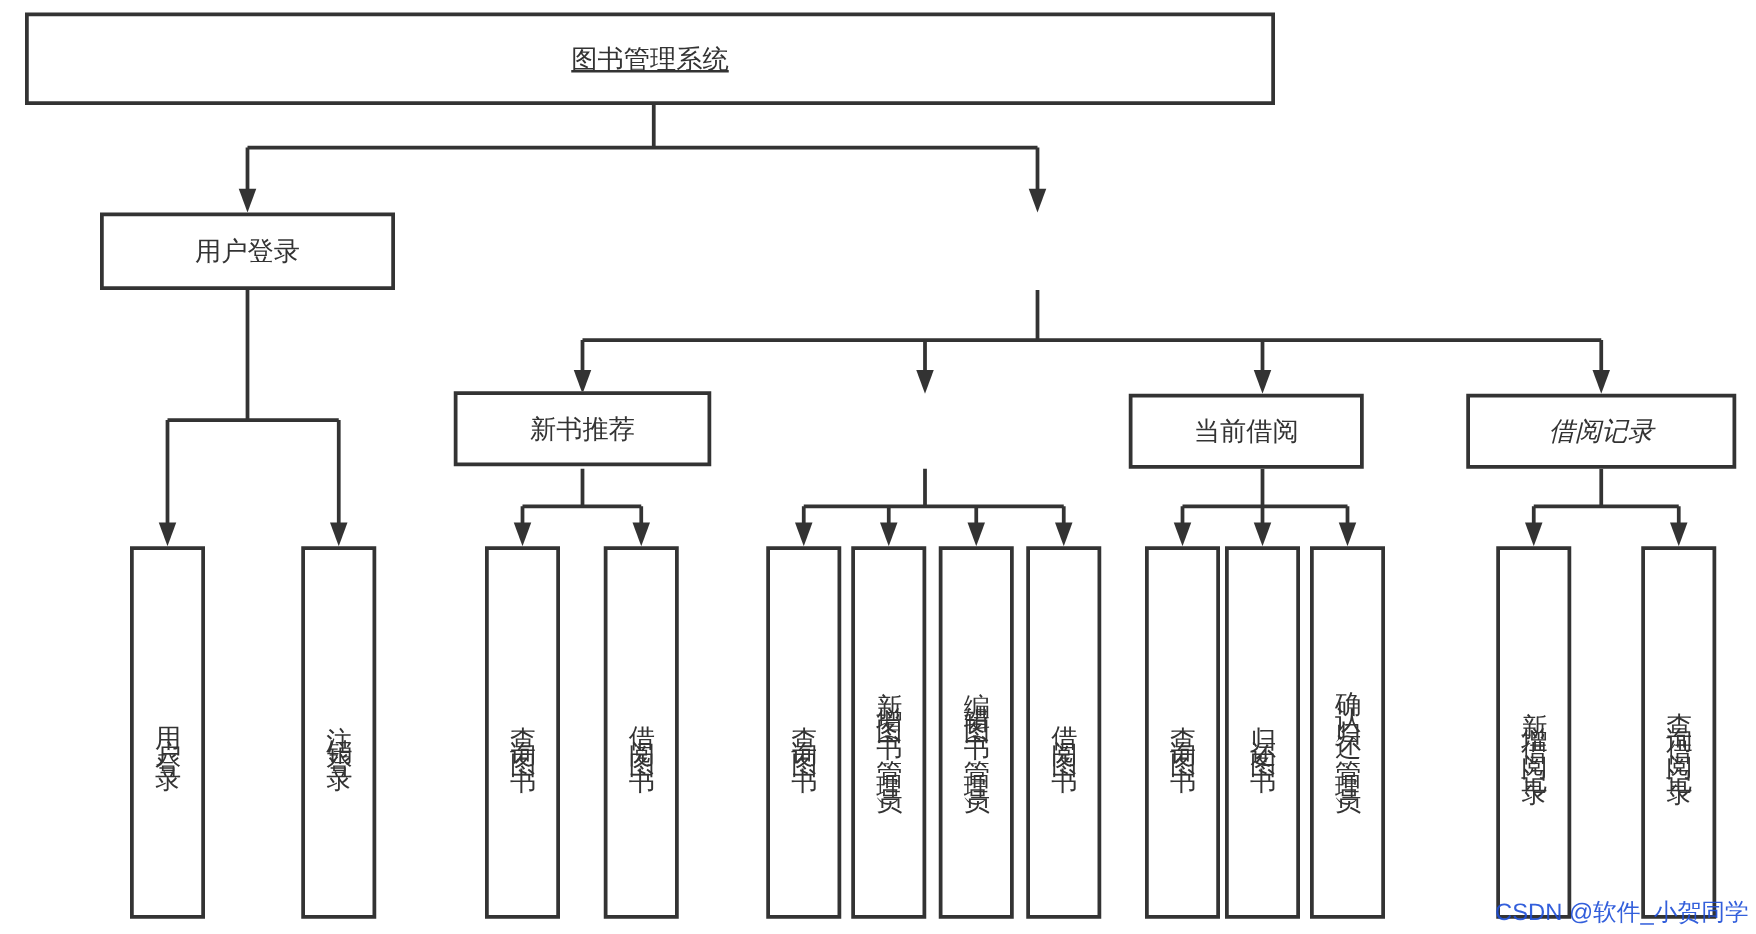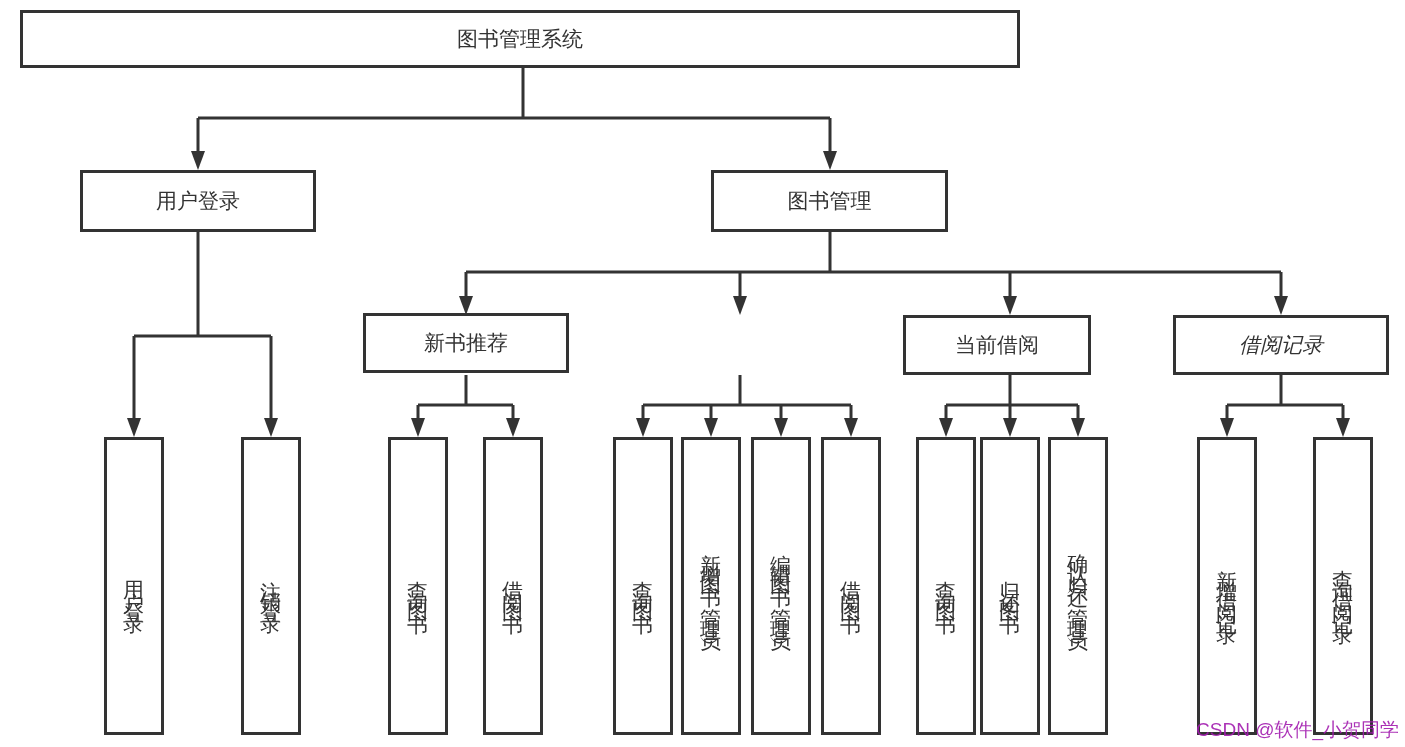--- a/index.html
+++ b/index.html
@@ -28,21 +28,21 @@
     text-orientation:mixed;
     letter-spacing:11px;
     line-height:1;
     font-size:21px;
   }
   .watermark {
     position:absolute;
     right:6px;
     bottom:4px;
     font-size:19px;
-    color:#a21caf;
+    color:#1d4ed8;
     opacity:0.9;
     z-index:10;
     white-space:nowrap;
   }
 </style>
 </head>
 <body>
 
 <div class="canvas">
 
@@ -79,24 +79,23 @@
       <polygon points="774,418 788,418 781,437"></polygon>
       <polygon points="844,418 858,418 851,437"></polygon>
       <polygon points="939,418 953,418 946,437"></polygon>
       <polygon points="1003,418 1017,418 1010,437"></polygon>
       <polygon points="1071,418 1085,418 1078,437"></polygon>
       <polygon points="1220,418 1234,418 1227,437"></polygon>
       <polygon points="1336,418 1350,418 1343,437"></polygon>
     </g>
   </svg>
 
-  <div class="box" style="left:20px; top:10px; width:1000px; height:58px;">图书管理系统</div>
+  <div class="box" style="left:20px; top:10px; width:1000px; height:74px;text-decoration:underline;">图书管理系统</div>
 
   <div class="box" style="left:80px; top:170px; width:236px; height:62px;">用户登录</div>
-  <div class="box" style="left:711px; top:170px; width:237px; height:62px;">图书管理</div>
 
   <div class="box" style="left:363px; top:313px; width:206px; height:60px;">新书推荐</div>
   <div class="box" style="left:903px; top:315px; width:188px; height:60px;">当前借阅</div>
   <div class="box" style="left:1173px; top:315px; width:216px; height:60px;font-style:italic;">借阅记录</div>
 
   <div class="box leaf" style="left:104px; top:437px; width:60px; height:298px;">用户登录</div>
   <div class="box leaf" style="left:241px; top:437px; width:60px; height:298px;">注销登录</div>
 
   <div class="box leaf" style="left:388px; top:437px; width:60px; height:298px;">查询图书</div>
   <div class="box leaf" style="left:483px; top:437px; width:60px; height:298px;">借阅图书</div>

